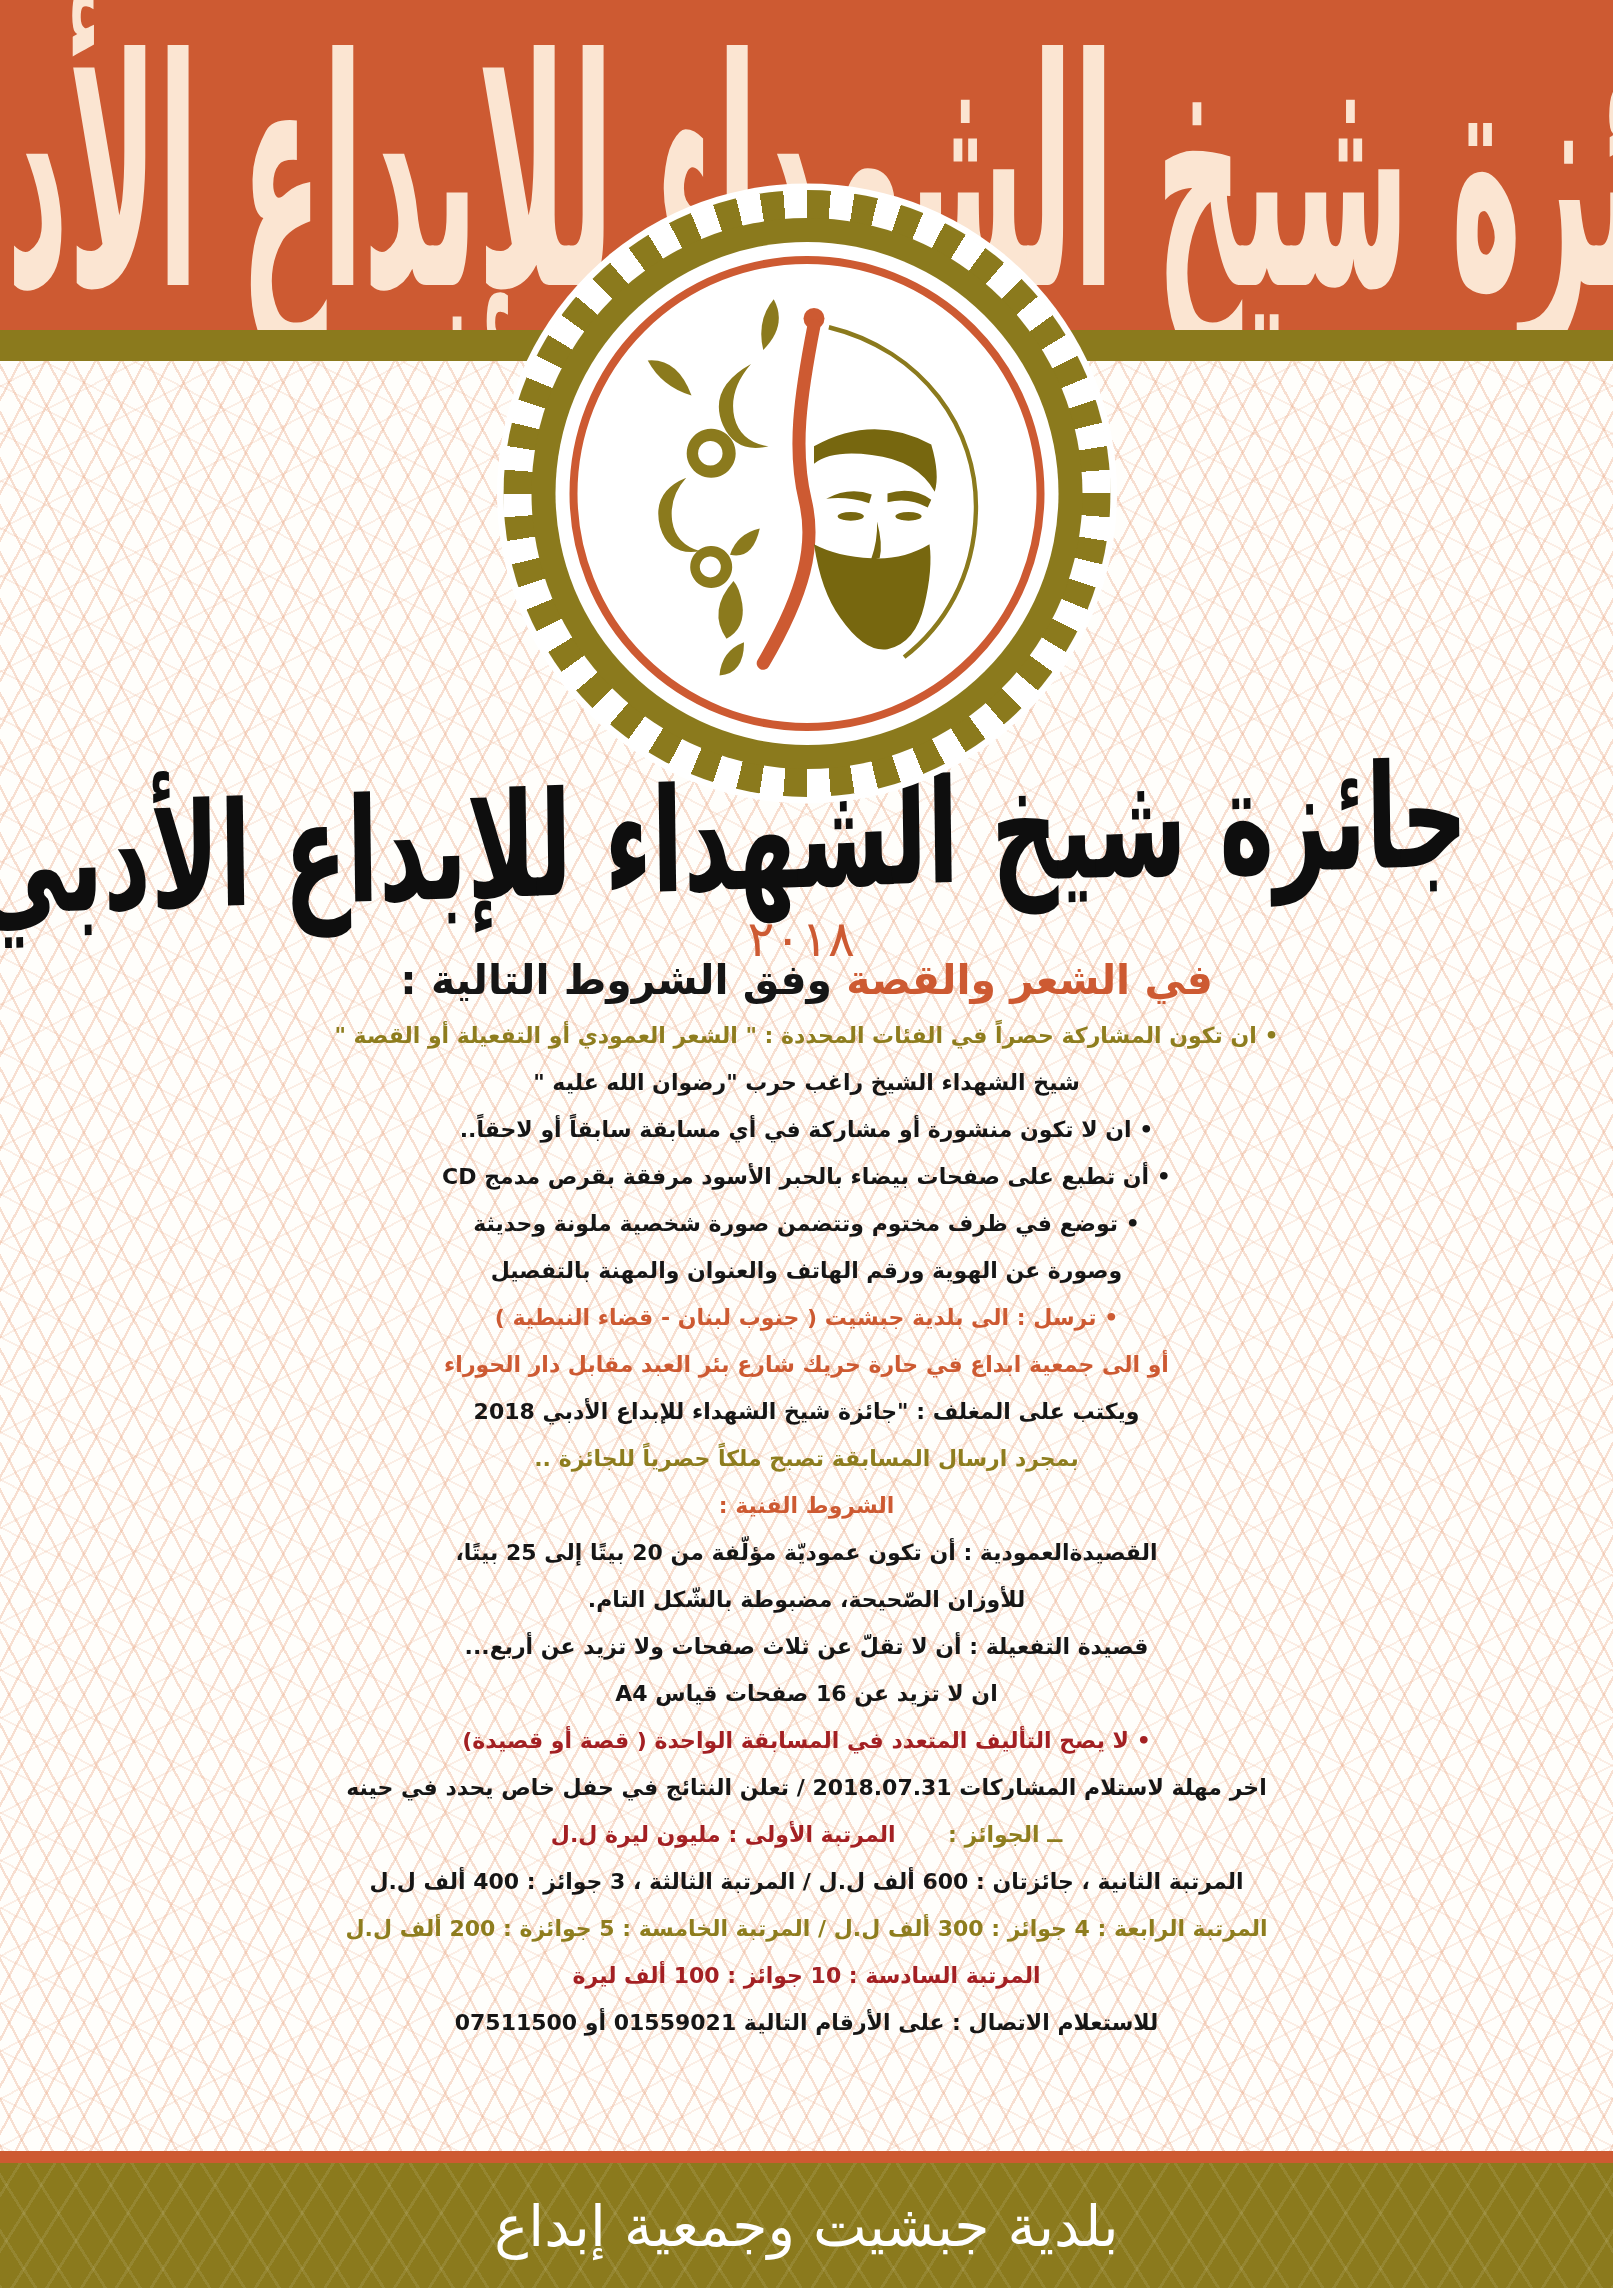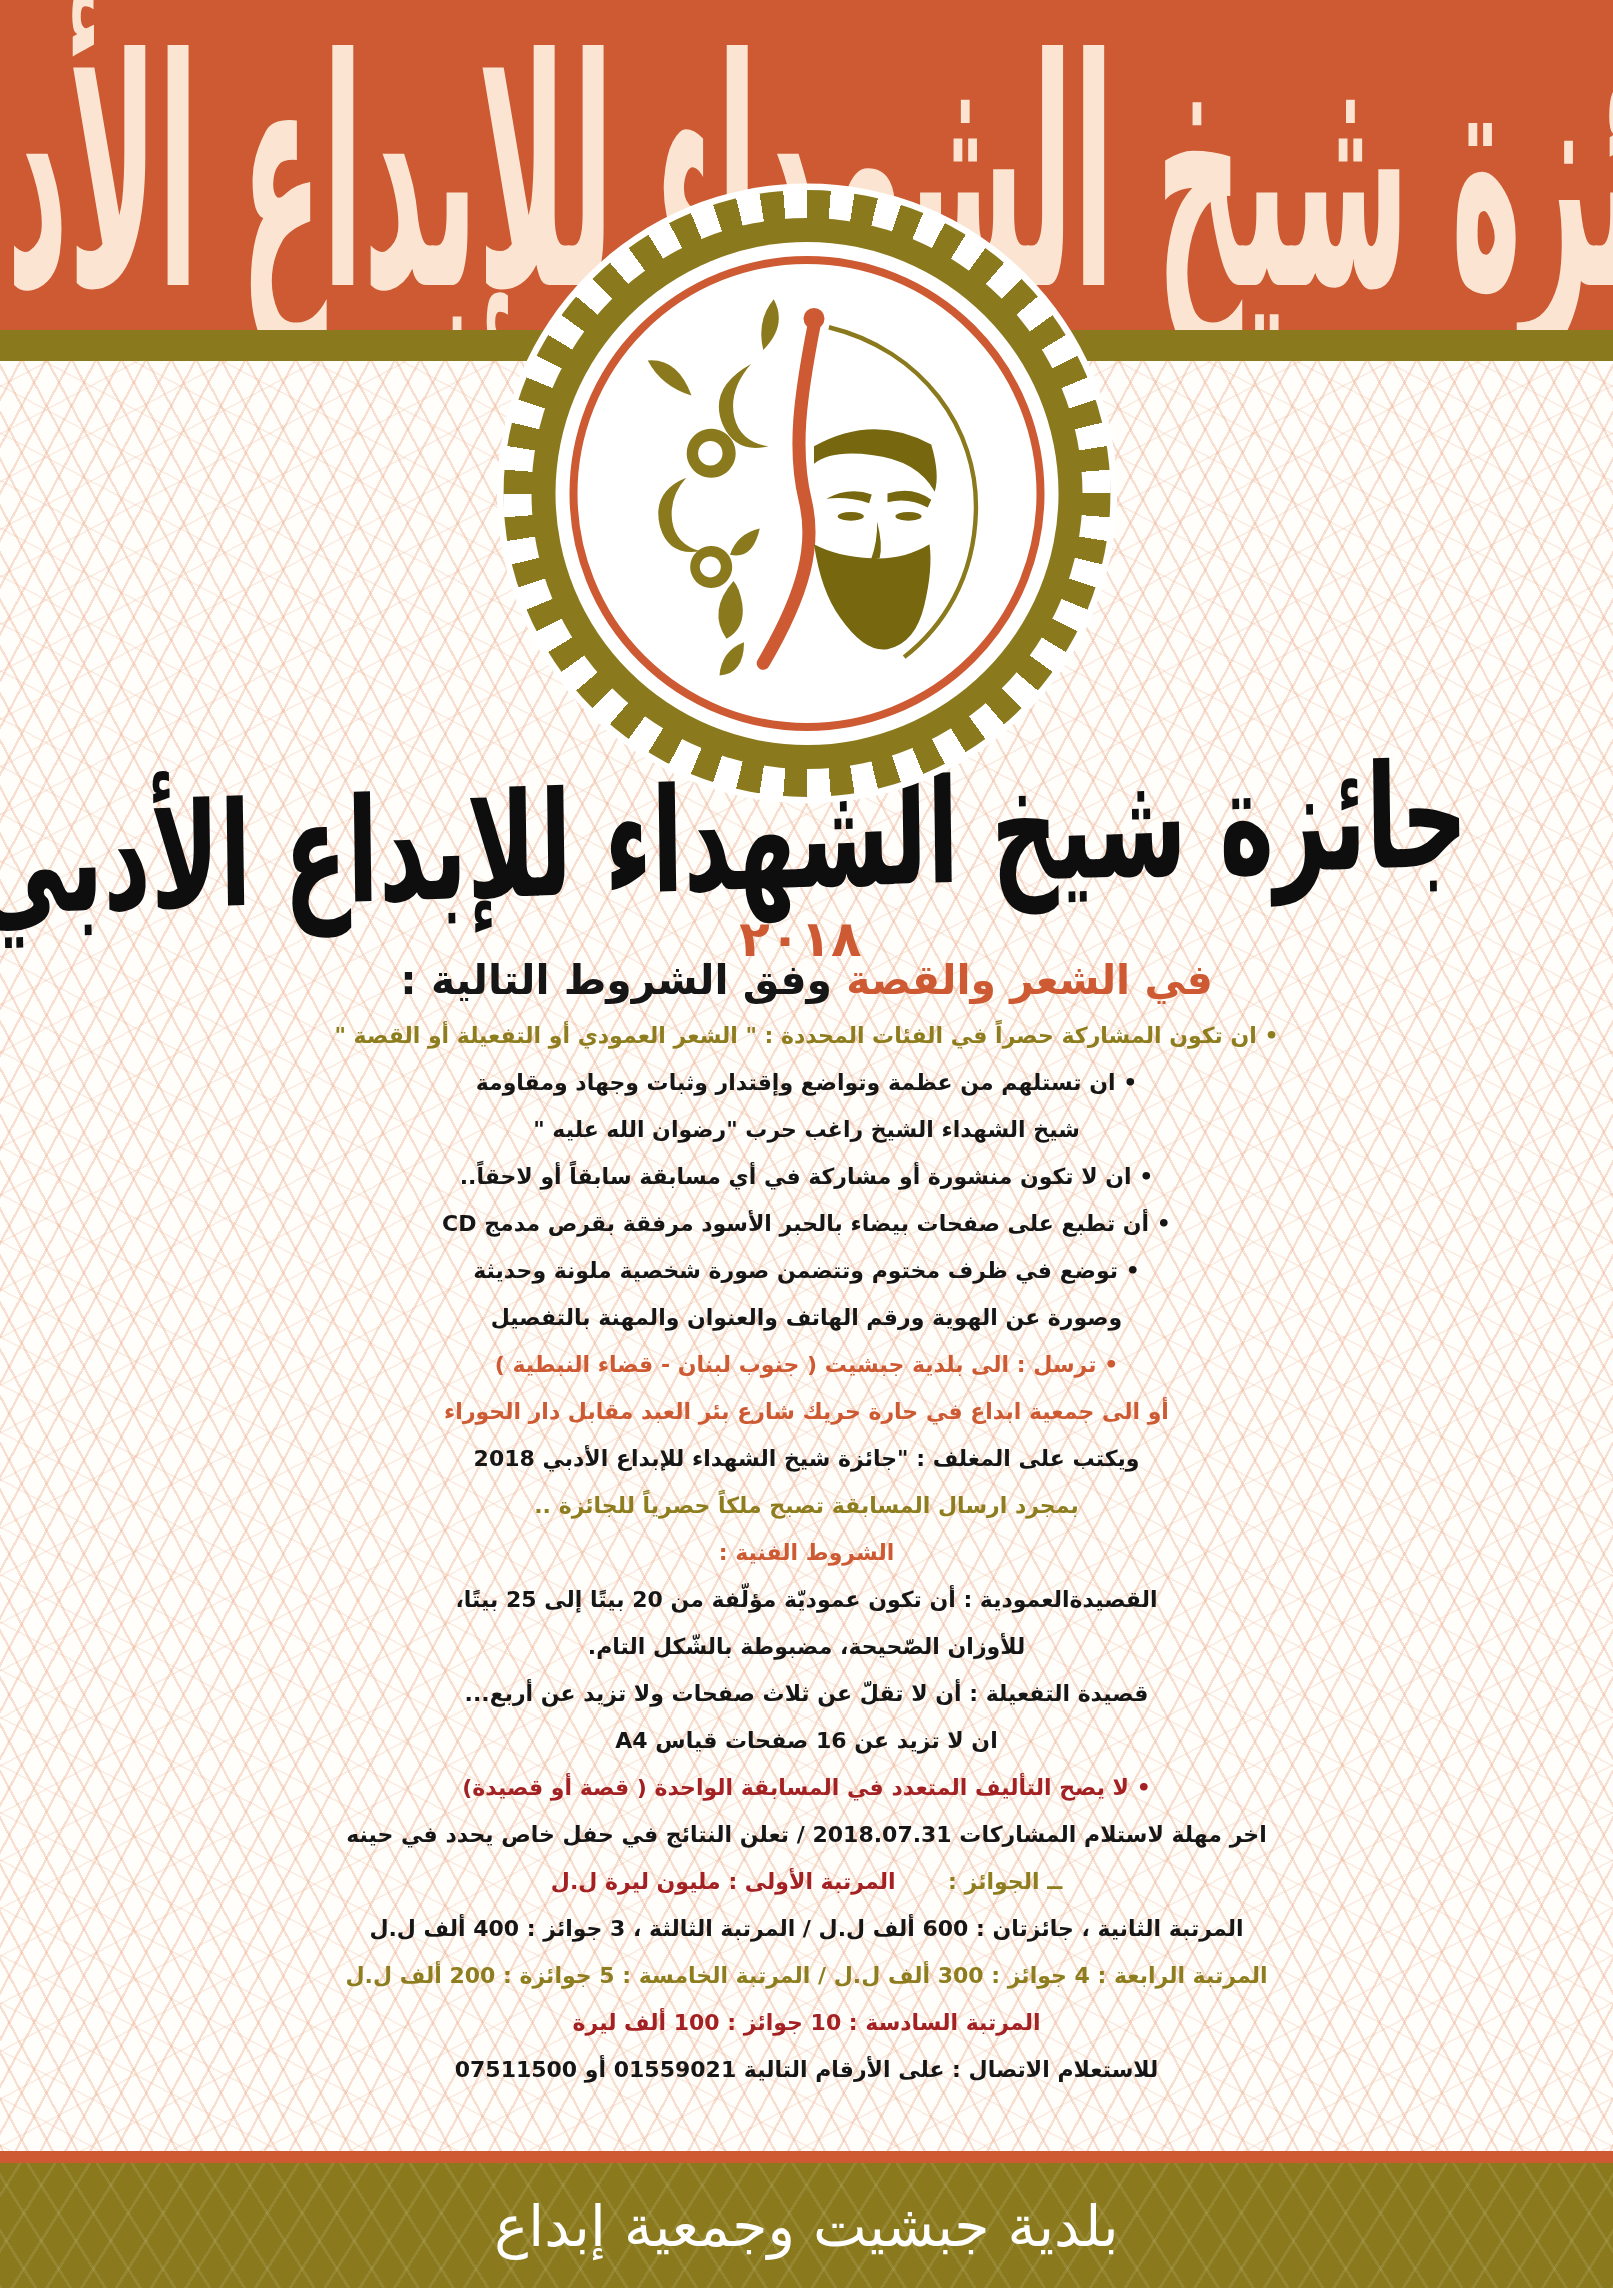--- a/index.html
+++ b/index.html
@@ -49,21 +49,21 @@
   
   .title-block{position:absolute; top:773px; left:0; width:100%; height:198px;
     text-align:center; z-index:2;}
   .title-callig{
     color:#0e0e0e; font-weight:bold; white-space:nowrap;
     font-size:113px; line-height:1.15;
     transform:scale(0.82,1.28) rotate(-1.2deg);
   }
   .title-year{
     position:absolute; left:50%; top:137px; transform:translateX(-55%);
-    color:var(--orange); font-weight:bold; font-size:50px;
+    color:var(--orange); font-weight:normal; font-size:50px;
   }
   
   .intro{position:absolute; top:956px; left:0; width:100%; text-align:center;
     font-size:41px; font-weight:bold; z-index:2; white-space:nowrap;}
   .intro .hl{color:var(--orange);} .intro .rest{color:var(--ink);}
   .lines{position:absolute; top:1012px; left:0; width:100%; text-align:center; z-index:2;}
   .line{height:47px; line-height:47px; font-size:22px; font-weight:bold;
     white-space:nowrap; color:var(--ink);}
   .line.olive{color:var(--olive-text);}
   .line.orange{color:var(--orange);}
@@ -135,21 +135,20 @@
   </div>
 
   <div class="intro">
     <span class="hl">في الشعر والقصة</span>
     <span> </span>
     <span class="rest">وفق الشروط التالية :</span>
   </div>
 
   <main class="lines">
     <div class="line olive">• ان تكون المشاركة حصراً في الفئات المحددة : " الشعر العمودي أو التفعيلة  أو القصة "</div>
-    <div class="line">• ان تستلهم من عظمة وتواضع وإقتدار وثبات وجهاد ومقاومة</div>
     <div class="line">شيخ الشهداء الشيخ راغب حرب "رضوان الله عليه "</div>
     <div class="line">• ان لا تكون منشورة أو مشاركة في أي مسابقة سابقاً  أو لاحقاً..</div>
     <div class="line">• أن تطبع على صفحات بيضاء بالحبر الأسود مرفقة بقرص مدمج CD</div>
     <div class="line">• توضع في ظرف مختوم وتتضمن صورة شخصية ملونة وحديثة</div>
     <div class="line">وصورة عن الهوية ورقم الهاتف والعنوان  والمهنة بالتفصيل</div>
     <div class="line orange">• ترسل :  الى بلدية جبشيت ( جنوب لبنان - قضاء النبطية )</div>
     <div class="line orange">أو الى جمعية ابداع  في حارة حريك شارع بئر العبد مقابل دار الحوراء</div>
     <div class="line">ويكتب على المغلف : "جائزة شيخ الشهداء للإبداع الأدبي 2018</div>
     <div class="line olive">بمجرد ارسال المسابقة تصبح ملكاً حصرياً للجائزة ..</div>
     <div class="line orange">الشروط الفنية :</div>

